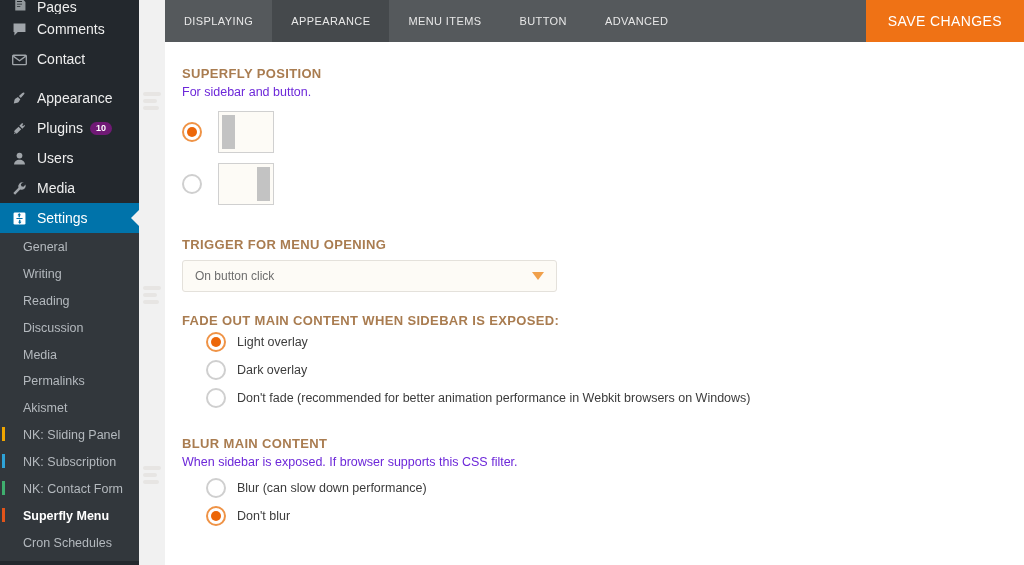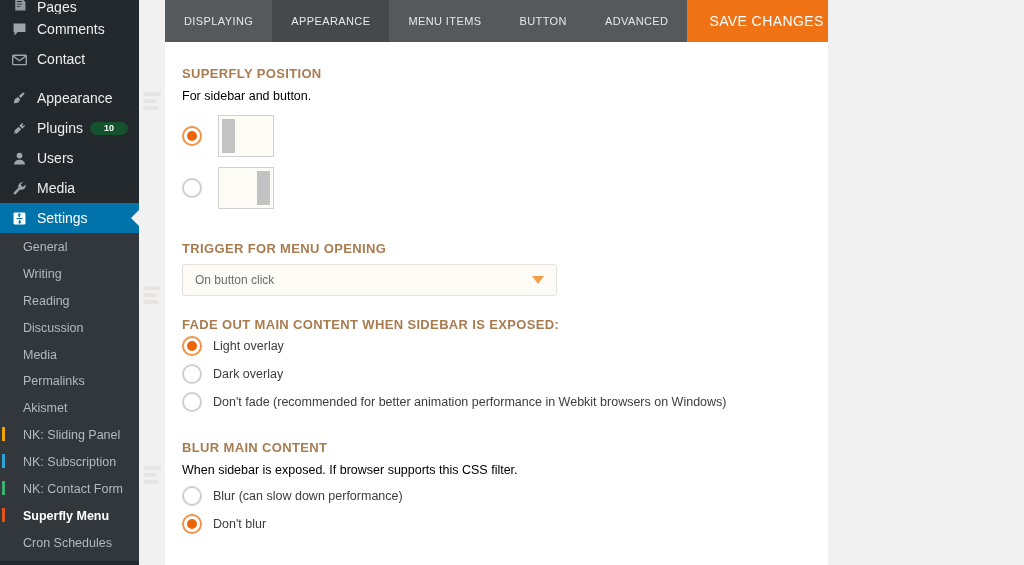--- a/index.html
+++ b/index.html
@@ -2,21 +2,21 @@
 <html><head>
 <meta charset="utf-8">
 <style>
   * { box-sizing: border-box; margin: 0; padding: 0; }
   html, body {
     width: 1024px; height: 565px;
     overflow: hidden;
     font-family: "Liberation Sans", sans-serif;
     background: #f1f1f1;
   }
-  .screen { position: relative; width: 828px; height: 565px; display: flex; }
+  .screen { position: relative; width: 1024px; height: 565px; display: flex; }
 
   
   .adminmenu {
     width: 139px; height: 565px;
     background: #23282d;
     flex: 0 0 139px;
     position: relative;
     overflow: hidden;
   }
   .menu-top {
@@ -45,24 +45,24 @@
   }
   .menu-top.current .arrow {
     position: absolute; right: 0; top: 50%;
     transform: translateY(-50%);
     width: 0; height: 0;
     border-top: 8px solid transparent;
     border-bottom: 8px solid transparent;
     border-right: 8px solid #f1f1f1;
   }
   .badge {
-    background: #14532d; color: #fff;
+    background: #701a75; color: #fff;
     border-radius: 10px;
     font-size: 9px; font-weight: bold;
-    padding: 2px 14px;
+    padding: 2px 6px;
     margin-left: 7px;
     line-height: 1;
     display: inline-block;
   }
 
   
   .submenu { background: #32373c; padding: 1px 0 4px 0; }
   .submenu .sub-item {
     display: block;
     font-size: 12.5px;
@@ -143,23 +143,23 @@
 
   .sec-title {
     color: #a97c50;
     font-size: 13px;
     font-weight: bold;
     letter-spacing: 0.35px;
     text-transform: uppercase;
     margin: 0 0 4px 0;
   }
   .sec-desc {
-    color: #000000;
+    color: #6d28d9;
     font-size: 12.5px;
-    margin: 8px 0 12px 0;
+    margin: 0 0 12px 0;
   }
 
   .pos-row { display: flex; align-items: center; margin-bottom: 10px; }
 
   
   .radio {
     width: 20px; height: 20px;
     border-radius: 50%;
     border: 2px solid #cfcfcf;
     background: #fff;
@@ -205,21 +205,21 @@
   .select .val { font-size: 12px; color: #6e6e6e; }
   .select .caret {
     position: absolute; right: 12px; top: 50%;
     transform: translateY(-50%);
     width: 0; height: 0;
     border-left: 6px solid transparent;
     border-right: 6px solid transparent;
     border-top: 8px solid #f0a04b;
   }
 
-  .opt-row { display: flex; align-items: center; margin-bottom: 8px; }
+  .opt-row { display: flex; align-items: center; margin-bottom: 8px; margin-left: 24px; }
   .opt-row .opt-lbl {
     margin-left: 11px;
     font-size: 12.5px;
     color: #3c3c3c;
     white-space: nowrap;
   }
 
   .sp-1 { height: 22px; }
   .sp-2 { height: 21px; }
   .sp-3 { height: 20px; }

